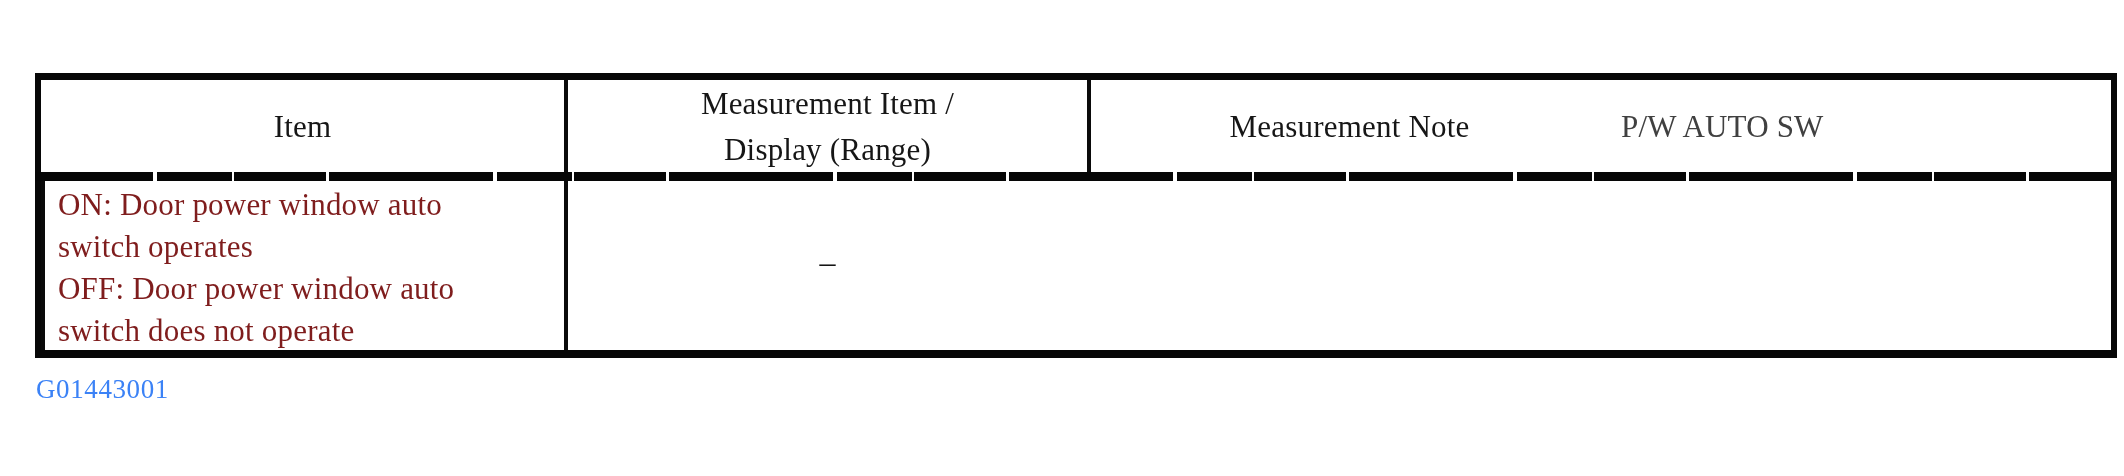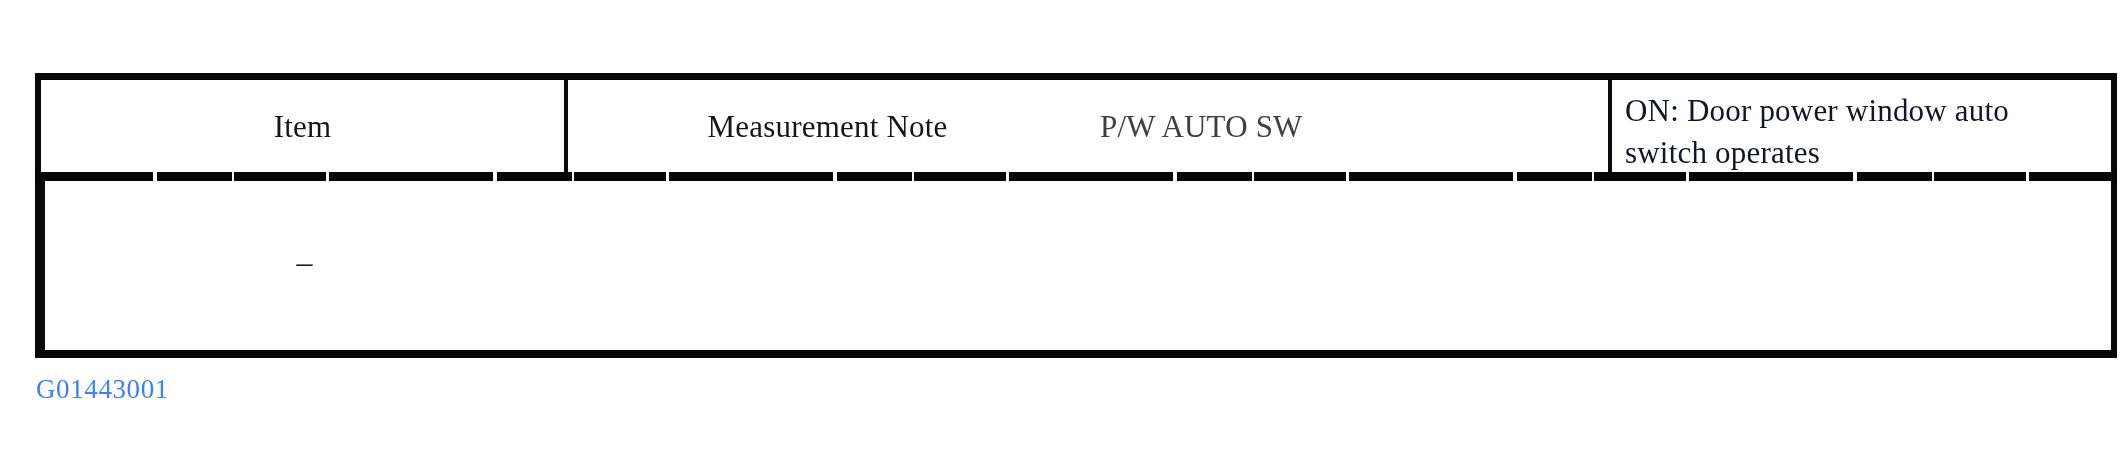--- a/index.html
+++ b/index.html
@@ -75,21 +75,21 @@
     font-size: 31px;
     letter-spacing: 0.2px;
     color: #404040;
   }
   .bcell-multiline {
     padding: 10px 8px 0 13px;
     font-size: 31px;
     line-height: 42px;
     white-space: pre-line;
     letter-spacing: 0.2px;
-    color: #0f172a;
+    color: #7f1d1d;
   }
   .bcell-center {
     display: flex;
     align-items: center;
     justify-content: center;
     font-size: 32px;
     color: #141414;
   }
   .caption {
     position: absolute;
@@ -101,20 +101,22 @@
   }
 </style>
 </head>
 <body>
 
 <div class="sheet">
 
   <div class="dtable">
 
     <div class="cell hcell">Item</div>
+    <div class="cell vline hcell">Measurement Item /
+Display (Range)</div>
     <div class="cell vline hcell">Measurement Note</div>
 
     <div class="cell bcell-left">P/W AUTO SW</div>
     <div class="cell vline bcell-multiline">ON: Door power window auto
 switch operates
 OFF: Door power window auto
 switch does not operate</div>
     <div class="cell vline bcell-center">–</div>
 
     <div class="header-rule"></div>

